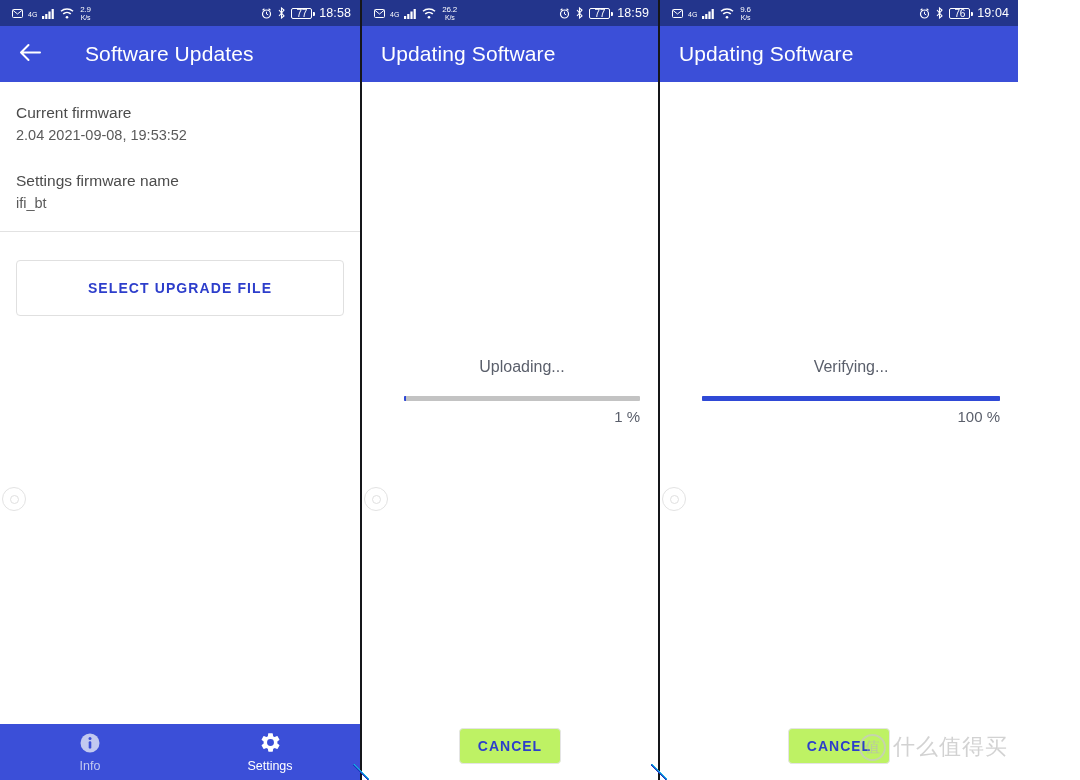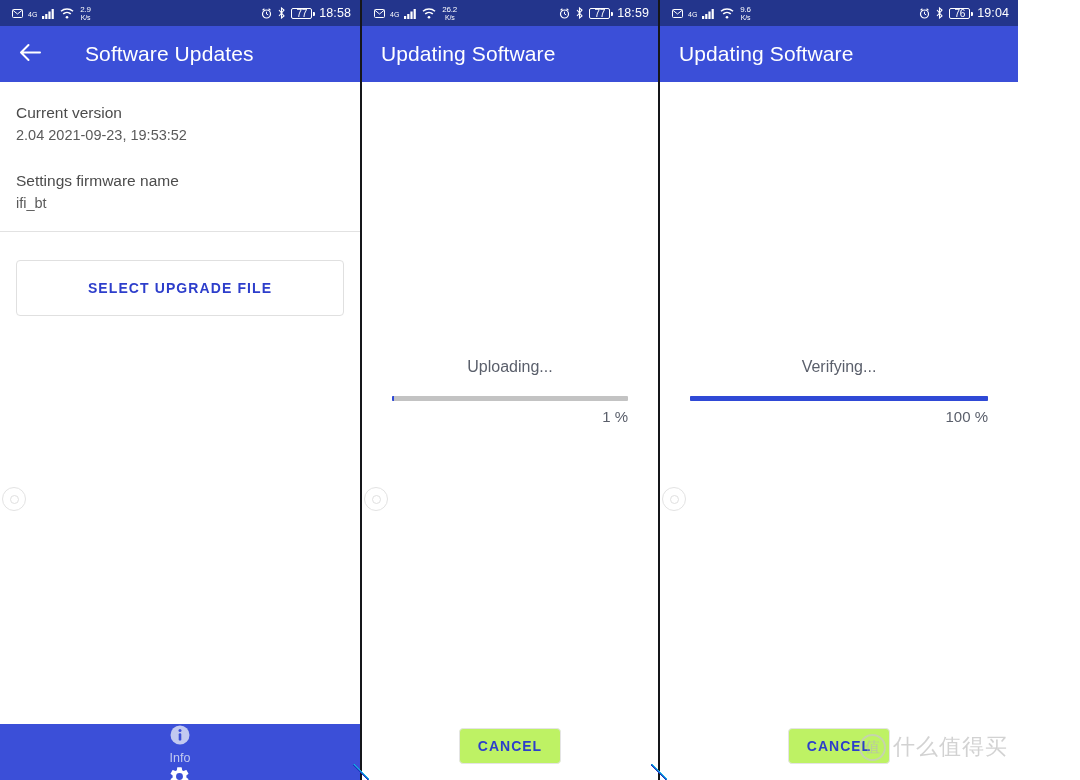--- a/index.html
+++ b/index.html
@@ -189,42 +189,41 @@
   .bottom-nav {
     position: absolute;
     left: 0;
     bottom: 0;
     width: 100%;
     height: 56px;
     background: #3b4fd8;
     display: flex;
     align-items: center;
     box-sizing: border-box;
-    flex-direction: column;
   }
   .nav-item {
     flex: 1 1 0;
     display: flex;
     flex-direction: column;
     align-items: center;
     justify-content: center;
     gap: 2px;
     cursor: pointer;
   }
   .nav-item .nav-label {
     font-size: 12.5px;
     line-height: 1;
   }
   .nav-item.inactive { color: #c2c9f0; }
   .nav-item.active { color: #ffffff; }
 
   
   .progress-area {
     position: absolute;
-    left: 0;
+    left: 12px;
     top: 358px;
     width: 100%;
     box-sizing: border-box;
     padding: 0 30px;
   }
   .progress-status {
     text-align: center;
     font-size: 16px;
     color: #5a5f6b;
     margin-bottom: 20px;
@@ -397,22 +396,22 @@
           <svg width="23" height="19" viewBox="0 0 23 19">
               <path d="M21 9.5 L2 9.5 M9.5 2 L2 9.5 L9.5 17" fill="none" stroke="#fff" stroke-width="2" stroke-linecap="round" stroke-linejoin="round"></path>
             </svg>
         </span>
       </div>
       <span class="app-title">Software Updates</span>
     </div>
 
     <div class="info-block">
       <div class="info-group">
-        <div class="info-label">Current version</div>
-        <div class="info-value">2.04  2021-09-23, 19:53:52</div>
+        <div class="info-label">Current firmware</div>
+        <div class="info-value">2.04  2021-09-08, 19:53:52</div>
       </div>
       <div class="info-group">
         <div class="info-label">Settings firmware name</div>
         <div class="info-value">ifi_bt</div>
       </div>
     </div>
     <div class="section-divider"></div>
 
     <div class="upgrade-wrap">
       <div class="btn-outline">SELECT UPGRADE FILE</div>

